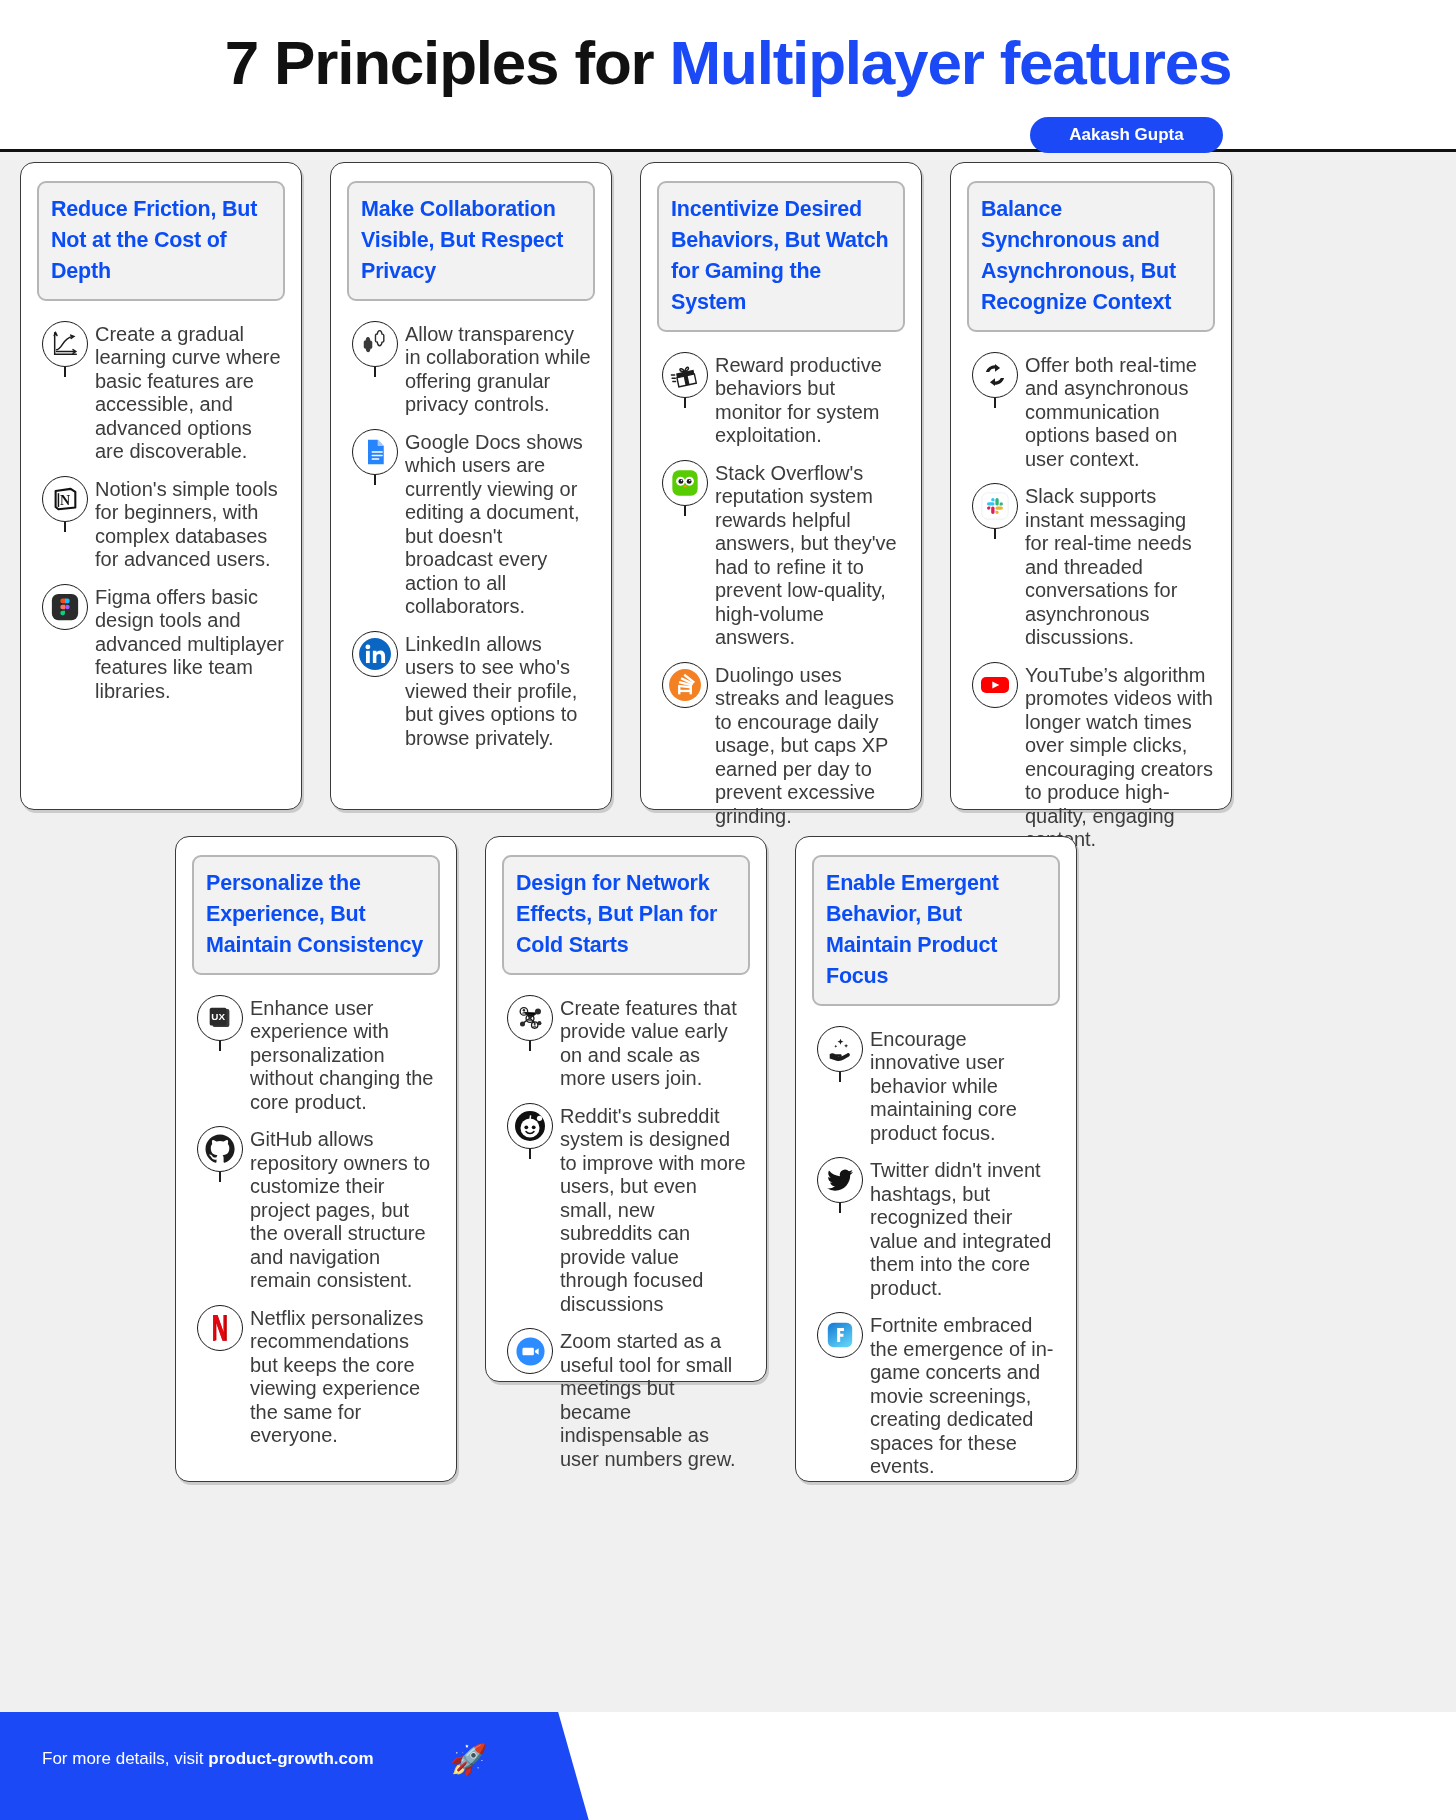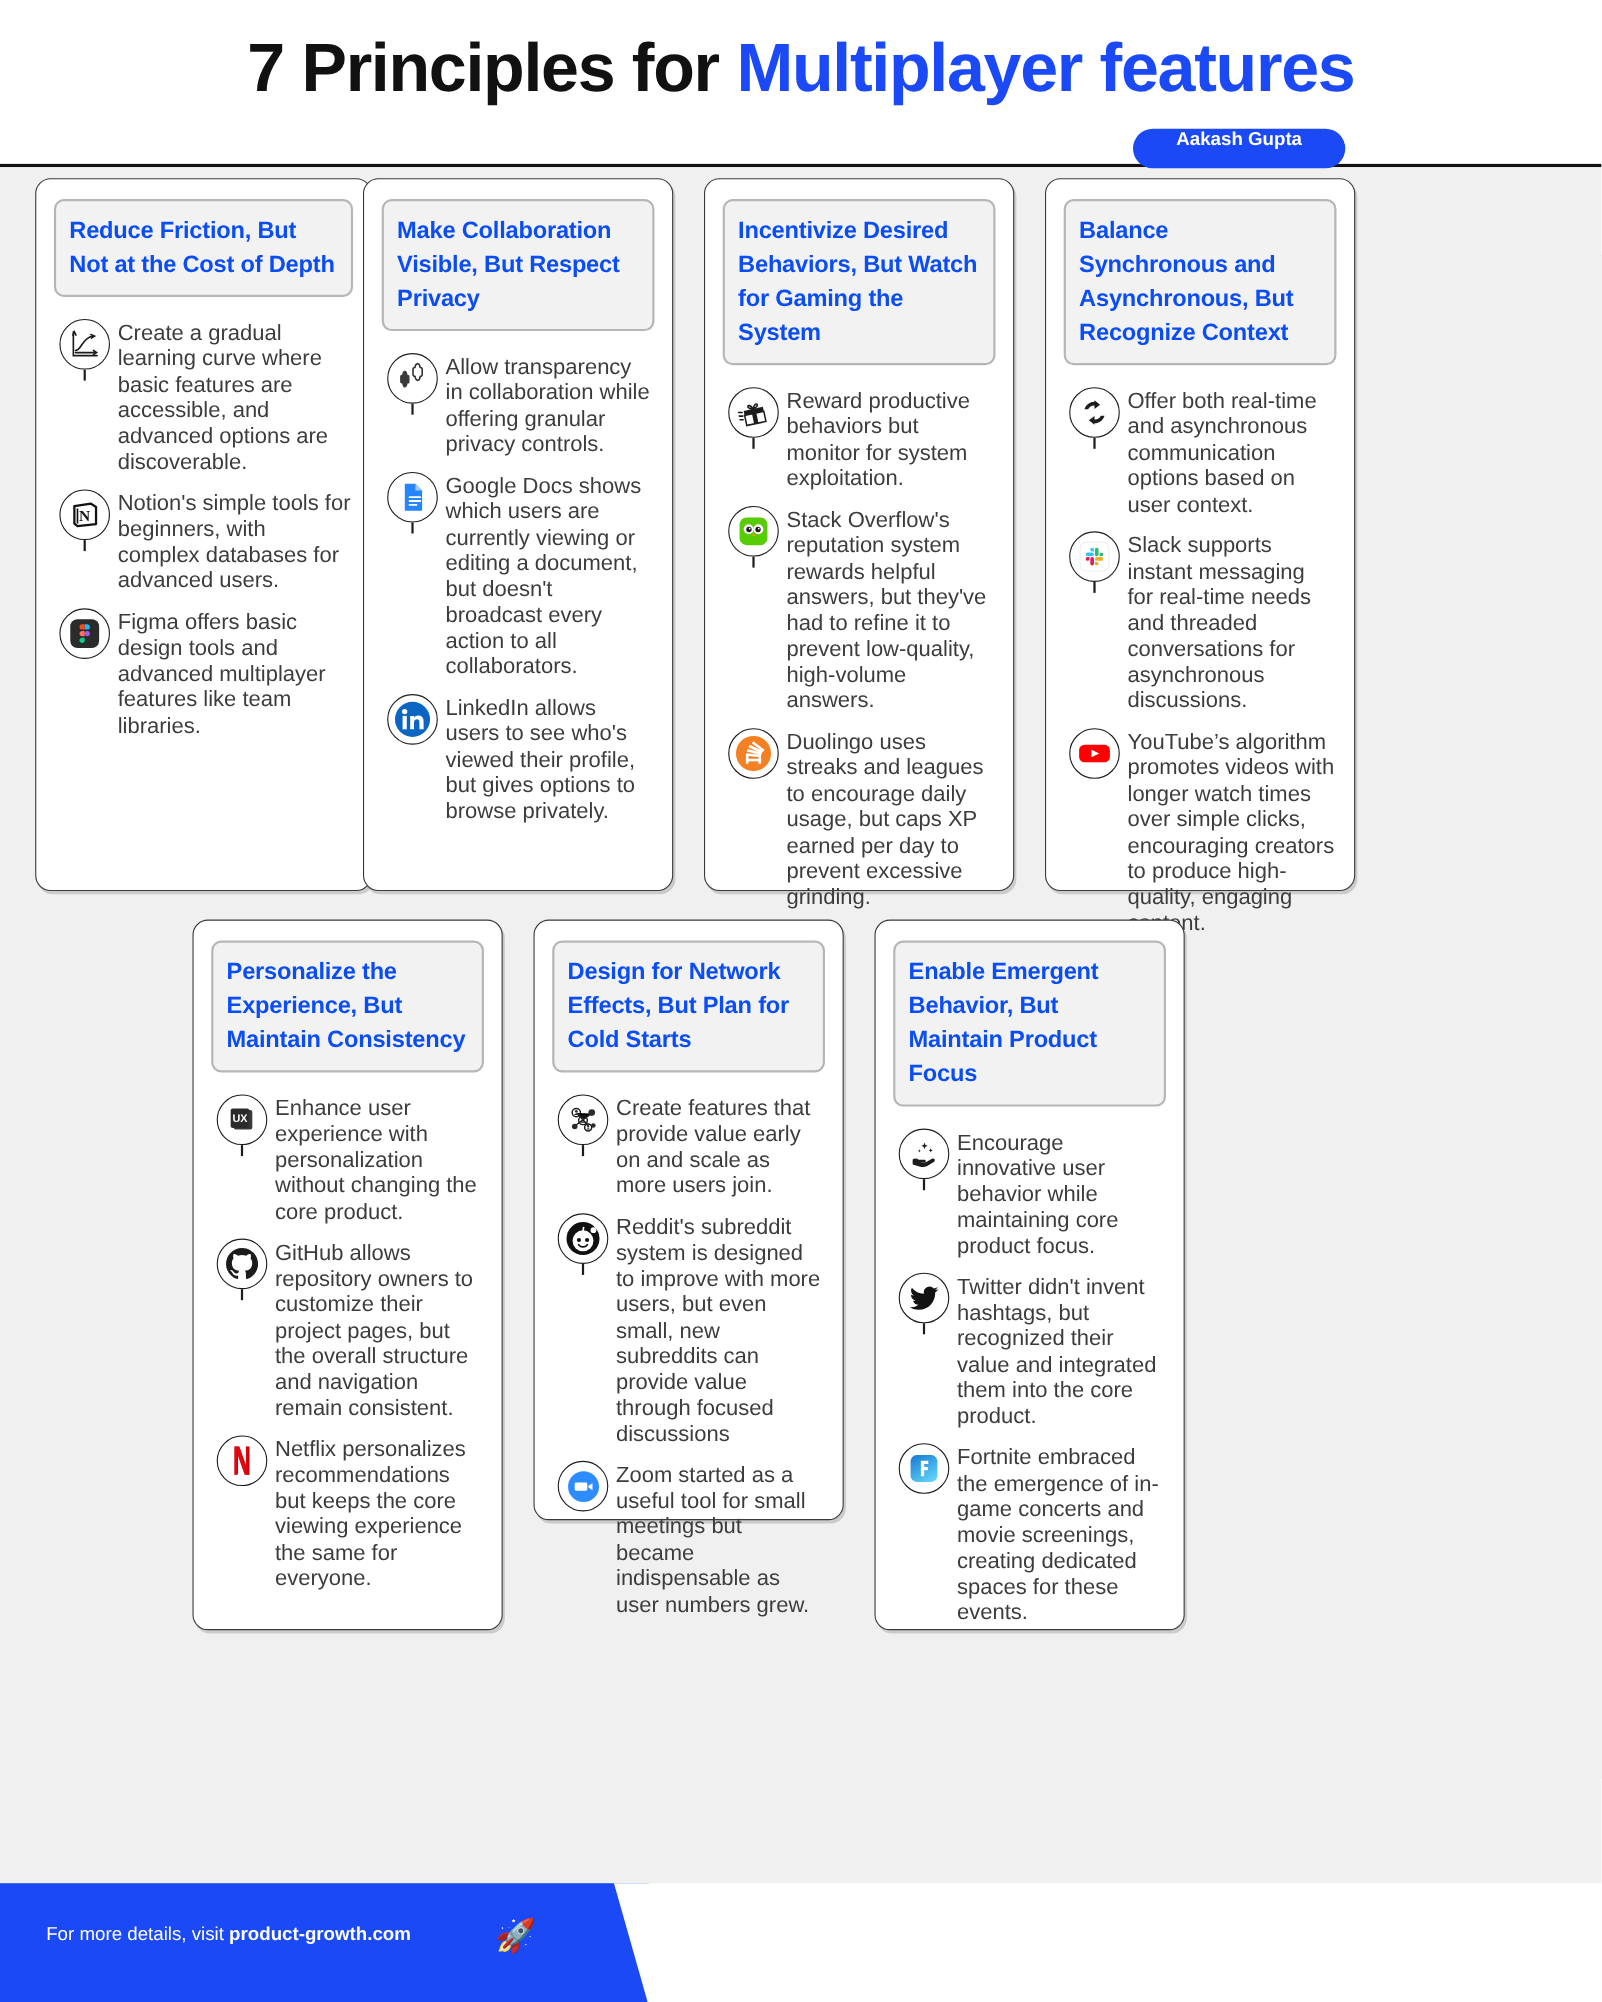--- a/index.html
+++ b/index.html
@@ -45,21 +45,21 @@
     top: 117px;
     left: 1030px;
     width: 193px;
     height: 36px;
     background: #1a49f5;
     border-radius: 18px;
     color: #ffffff;
     font-size: 17px;
     font-weight: 700;
     display: flex;
-    align-items: flex-start;
+    align-items: center;
     justify-content: center;
     z-index: 5;
   }
 
   
   .canvas {
     position: absolute;
     top: 152px; left: 0;
     width: 1456px;
     height: 1560px;
@@ -136,21 +136,21 @@
     font-size: 20px;
     line-height: 1.175;
     color: #3c3c3c;
     padding-top: 4px;
     padding-left: 2px;
   }
 
   .icon-svg { display: block; }
 
   
-  #card-1 { left: 32px;   top: 10px;  width: 306px; height: 648px; }
+  #card-1 { left: 20px;   top: 10px;  width: 282px; height: 648px; }
   #card-2 { left: 330px;  top: 10px;  width: 282px; height: 648px; }
   #card-3 { left: 640px;  top: 10px;  width: 282px; height: 648px; }
   #card-4 { left: 950px;  top: 10px;  width: 282px; height: 648px; }
 
   
   #card-5 { left: 175px;  top: 684px; width: 282px; height: 646px; }
   #card-6 { left: 485px;  top: 684px; width: 282px; height: 546px; }
   #card-7 { left: 795px;  top: 684px; width: 282px; height: 646px; }
 
   

